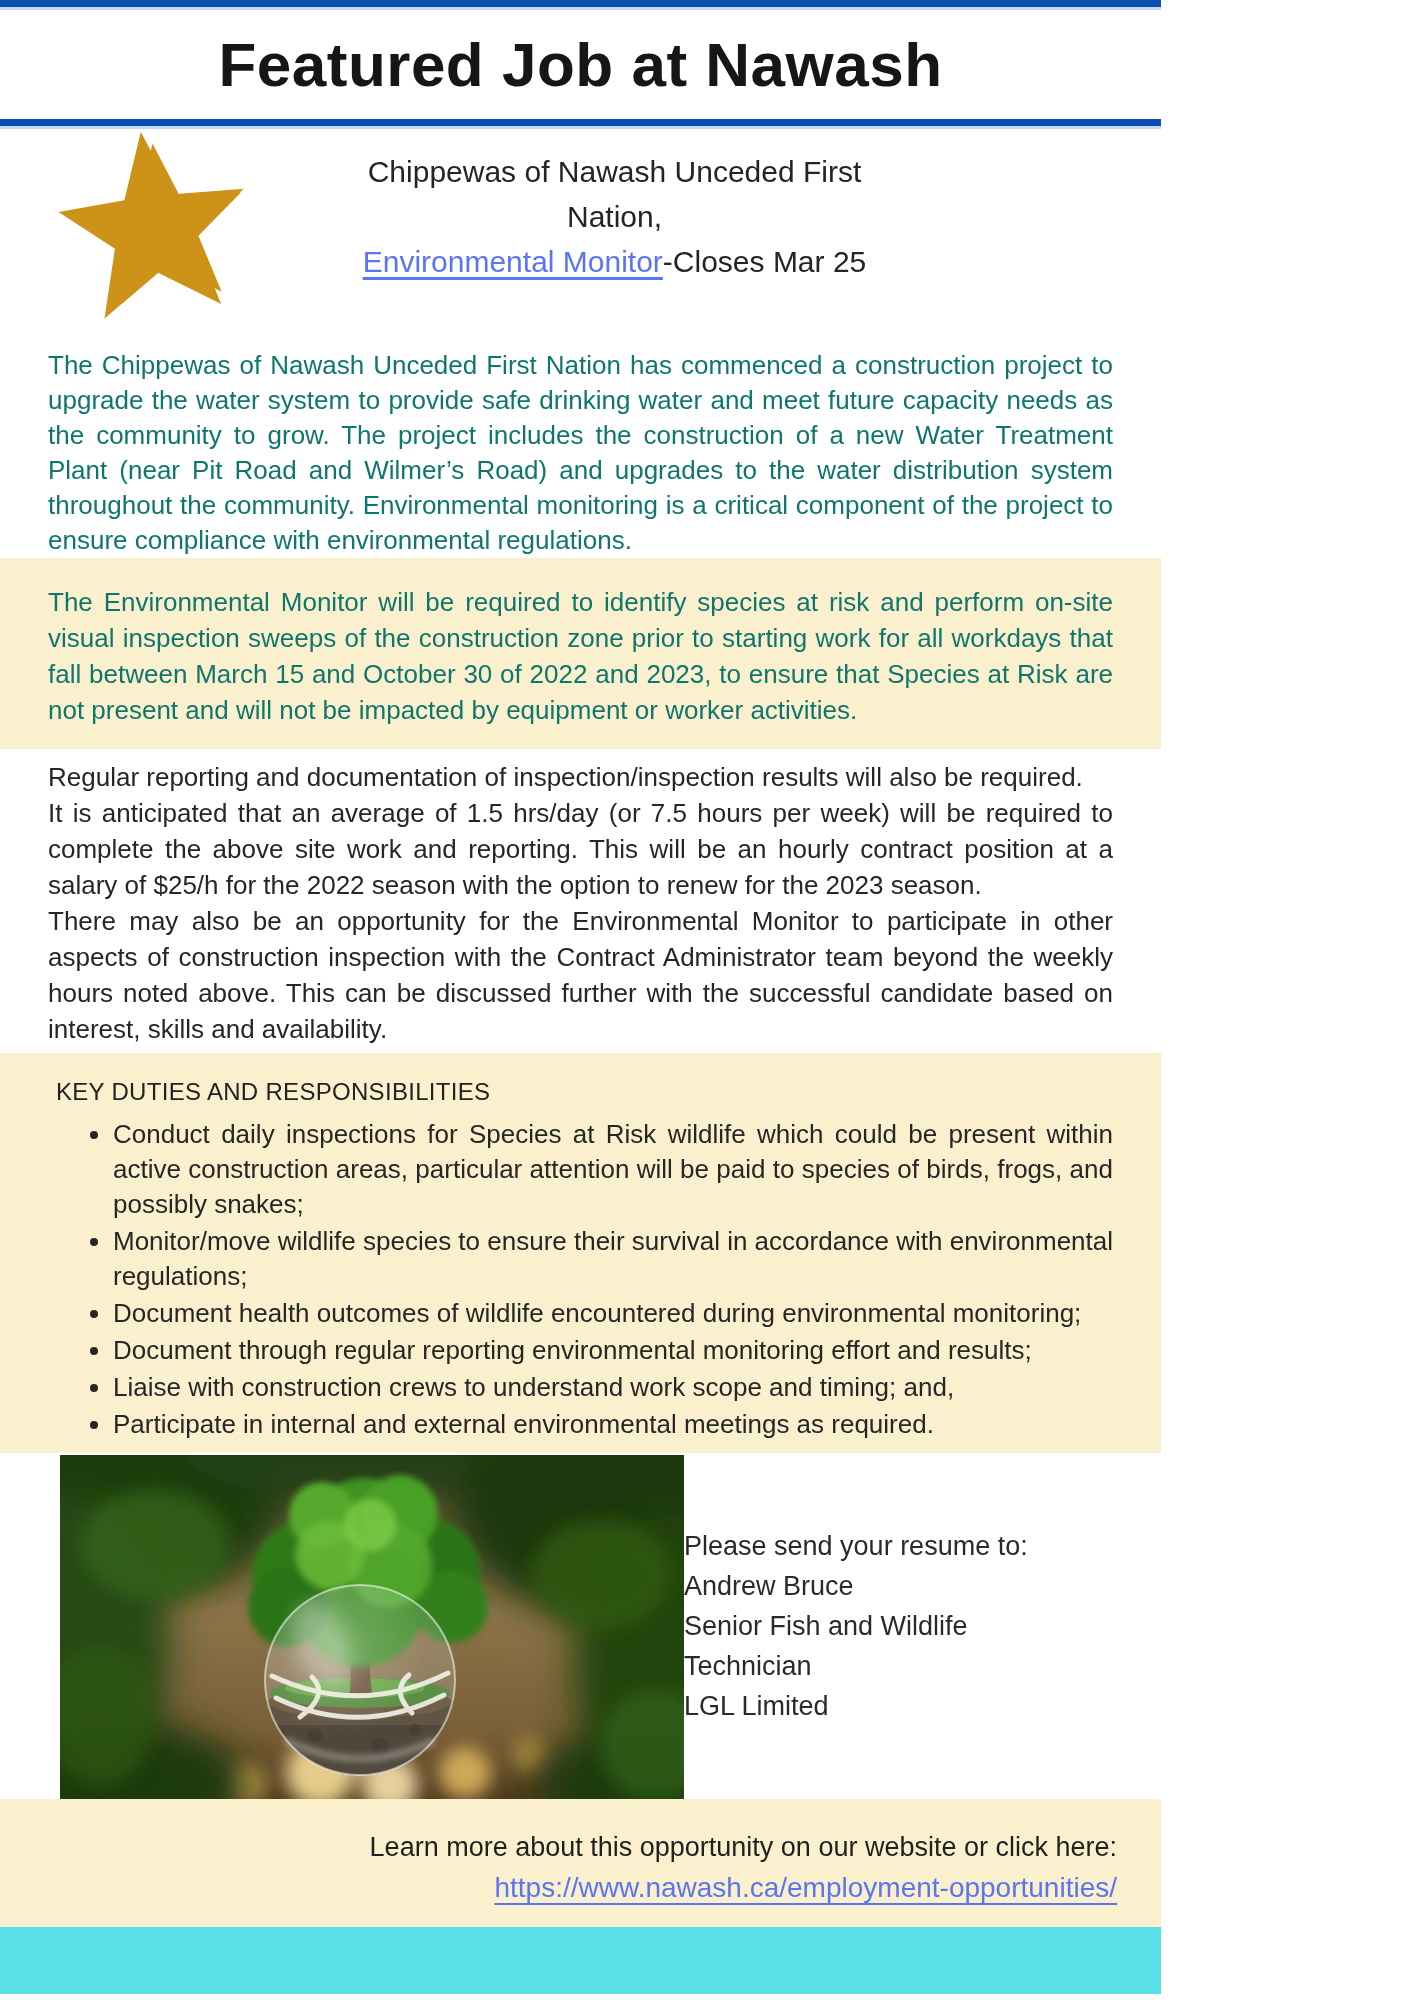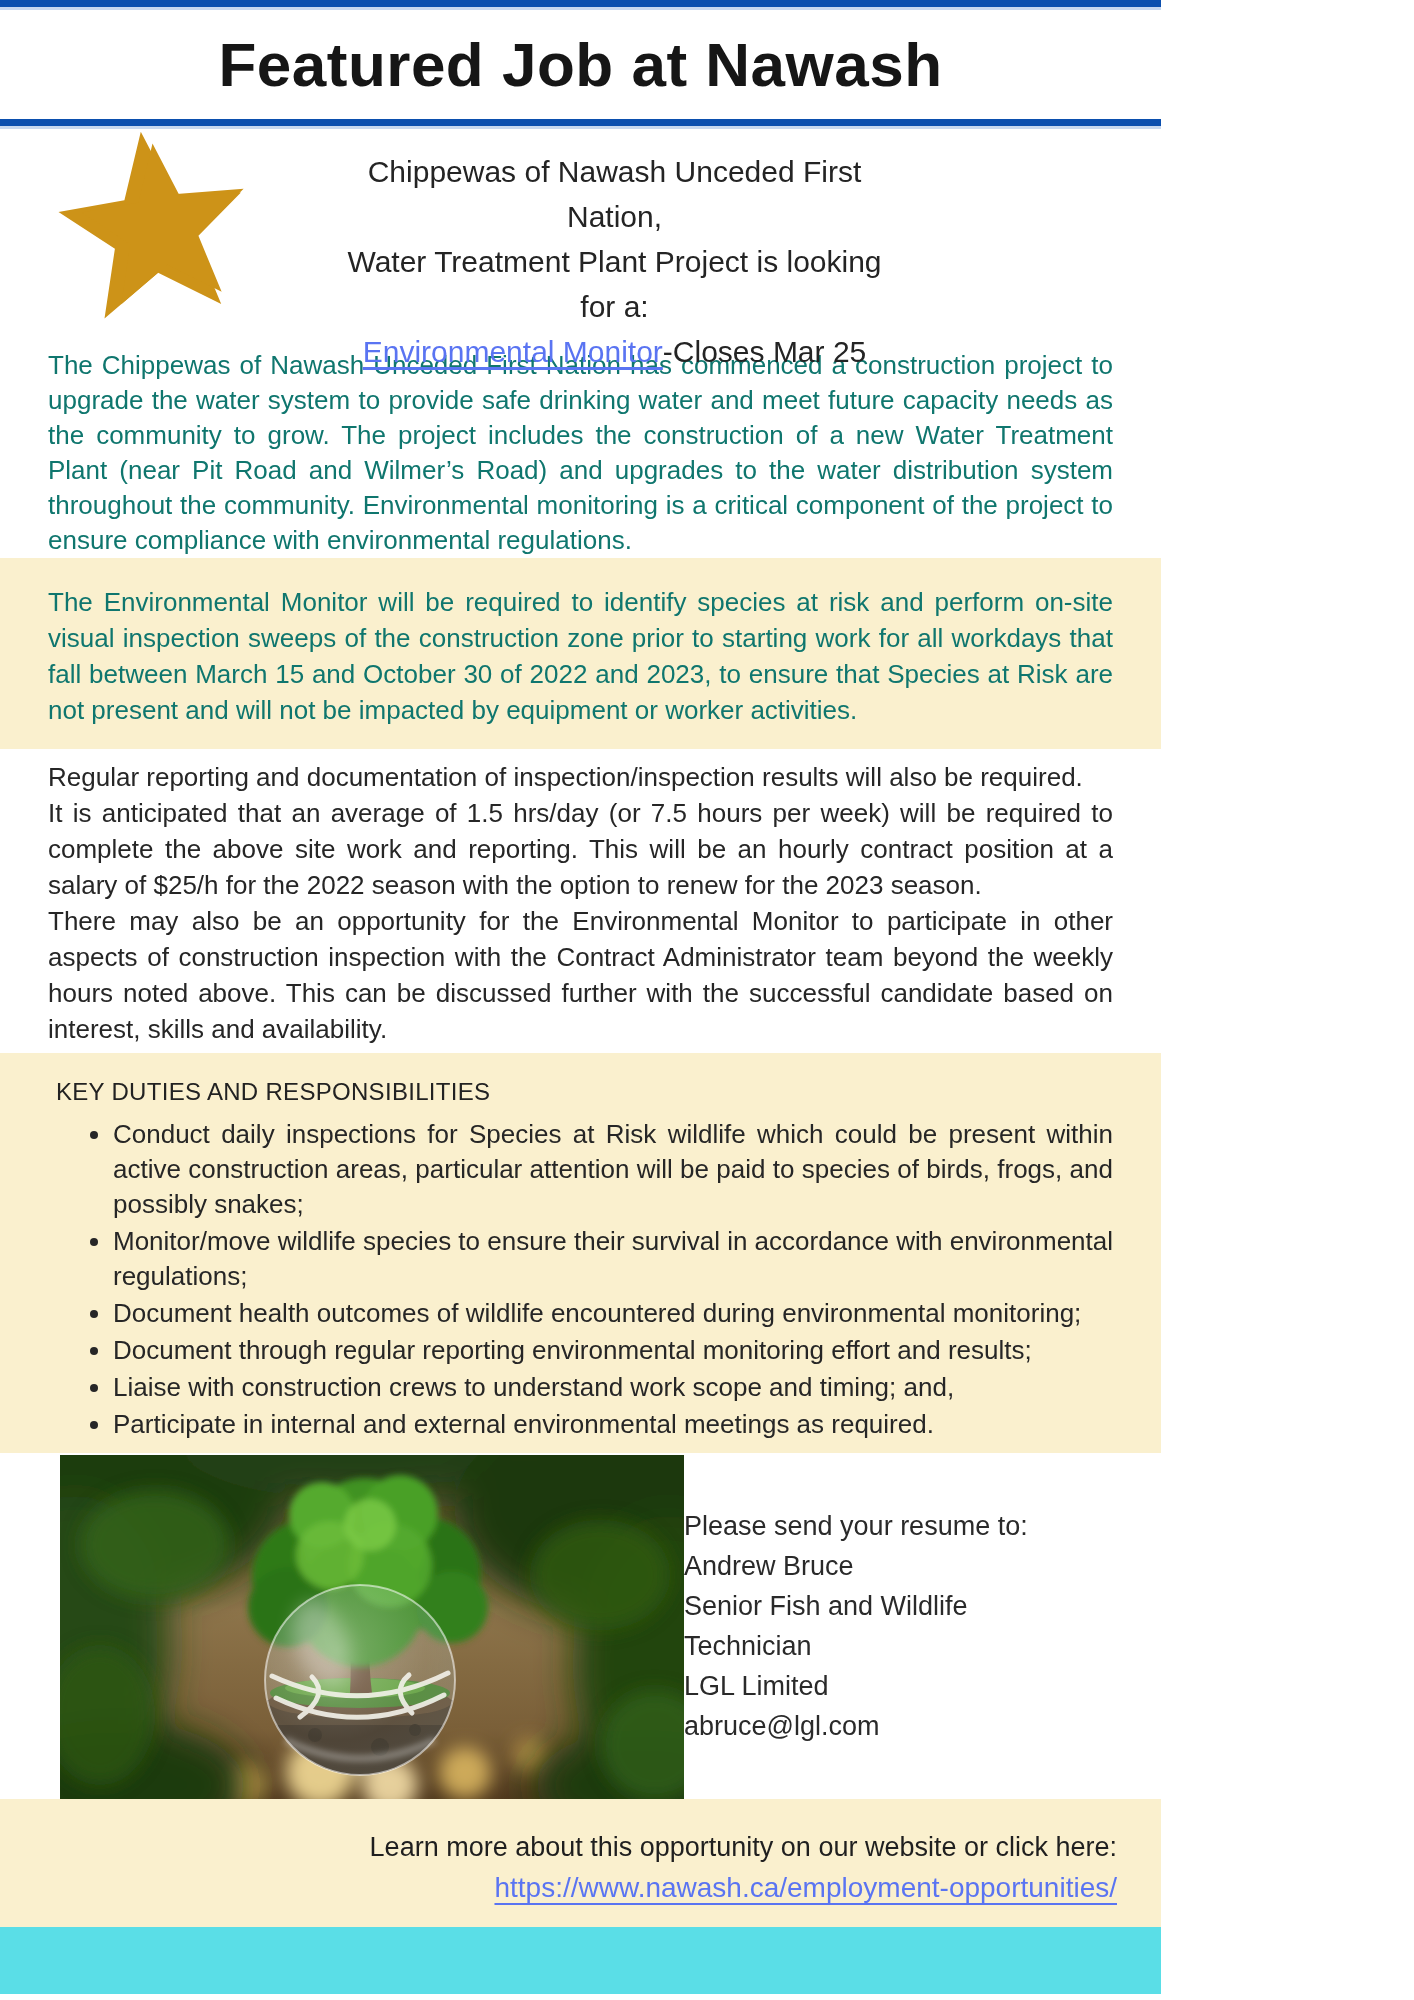--- a/index.html
+++ b/index.html
@@ -79,21 +79,20 @@
 
   <div class="hero">
     <div class="star-wrap">
       <svg width="196" height="212" viewBox="0 0 196 212" aria-hidden="true">
         <path id="star-shape" d="M82.8 8.7 L115.4 71.3 L185.6 65.7 L136.2 116 L163.2 181.1 L100.1 149.7 L46.5 195.5 L56.9 125.7 L0.5 88.9 L66.4 77.3 Z" fill="#cd9318"></path>
         <use href="#star-shape" transform="translate(23.3,13.1) scale(0.86)" fill="#efb622"></use>
       </svg>
     </div>
     <div class="hero-text">
       <div>Chippewas of Nawash Unceded First Nation,</div>
-      <div>Water Treatment Plant Project is looking for a:</div>
       <div><span class="hero-link">Environmental Monitor</span><span>-Closes Mar 25</span></div>
     </div>
   </div>
 
   <div class="para-1">
     <div class="body-text">The Chippewas of Nawash Unceded First Nation has commenced a construction project to upgrade the water system to provide safe drinking water and meet future capacity needs as the community to grow. The project includes the construction of a new Water Treatment Plant (near Pit Road and Wilmer’s Road) and upgrades to the water distribution system throughout the community. Environmental monitoring is a critical component of the project to ensure compliance with environmental regulations.</div>
   </div>
 
   <div class="cream cream-1">
     <div class="body-text">The Environmental Monitor will be required to identify species at risk and perform on-site visual inspection sweeps of the construction zone prior to starting work for all workdays that fall between March 15 and October 30 of 2022 and 2023, to ensure that Species at Risk are not present and will not be impacted by equipment or worker activities.</div>
@@ -209,21 +208,20 @@
         <path d="M216 243 Q300 283 384 240"></path>
         <path d="M240 262 Q270 240 252 222"></path>
         <path d="M352 258 Q330 236 349 220"></path>
       </g>
     </svg>
     <div class="contact">
       <div>Please send your resume to:</div>
       <div>Andrew Bruce</div>
       <div>Senior Fish and Wildlife Technician</div>
       <div>LGL Limited</div>
-      <div>abruce@lgl.com</div>
     </div>
   </div>
 
   <div class="cream footer">
     <div class="footer-line">Learn more about this opportunity on our website or click here:</div>
     <a class="footer-link">https://www.nawash.ca/employment-opportunities/</a>
   </div>
 
   <div class="teal-bar"></div>
 

